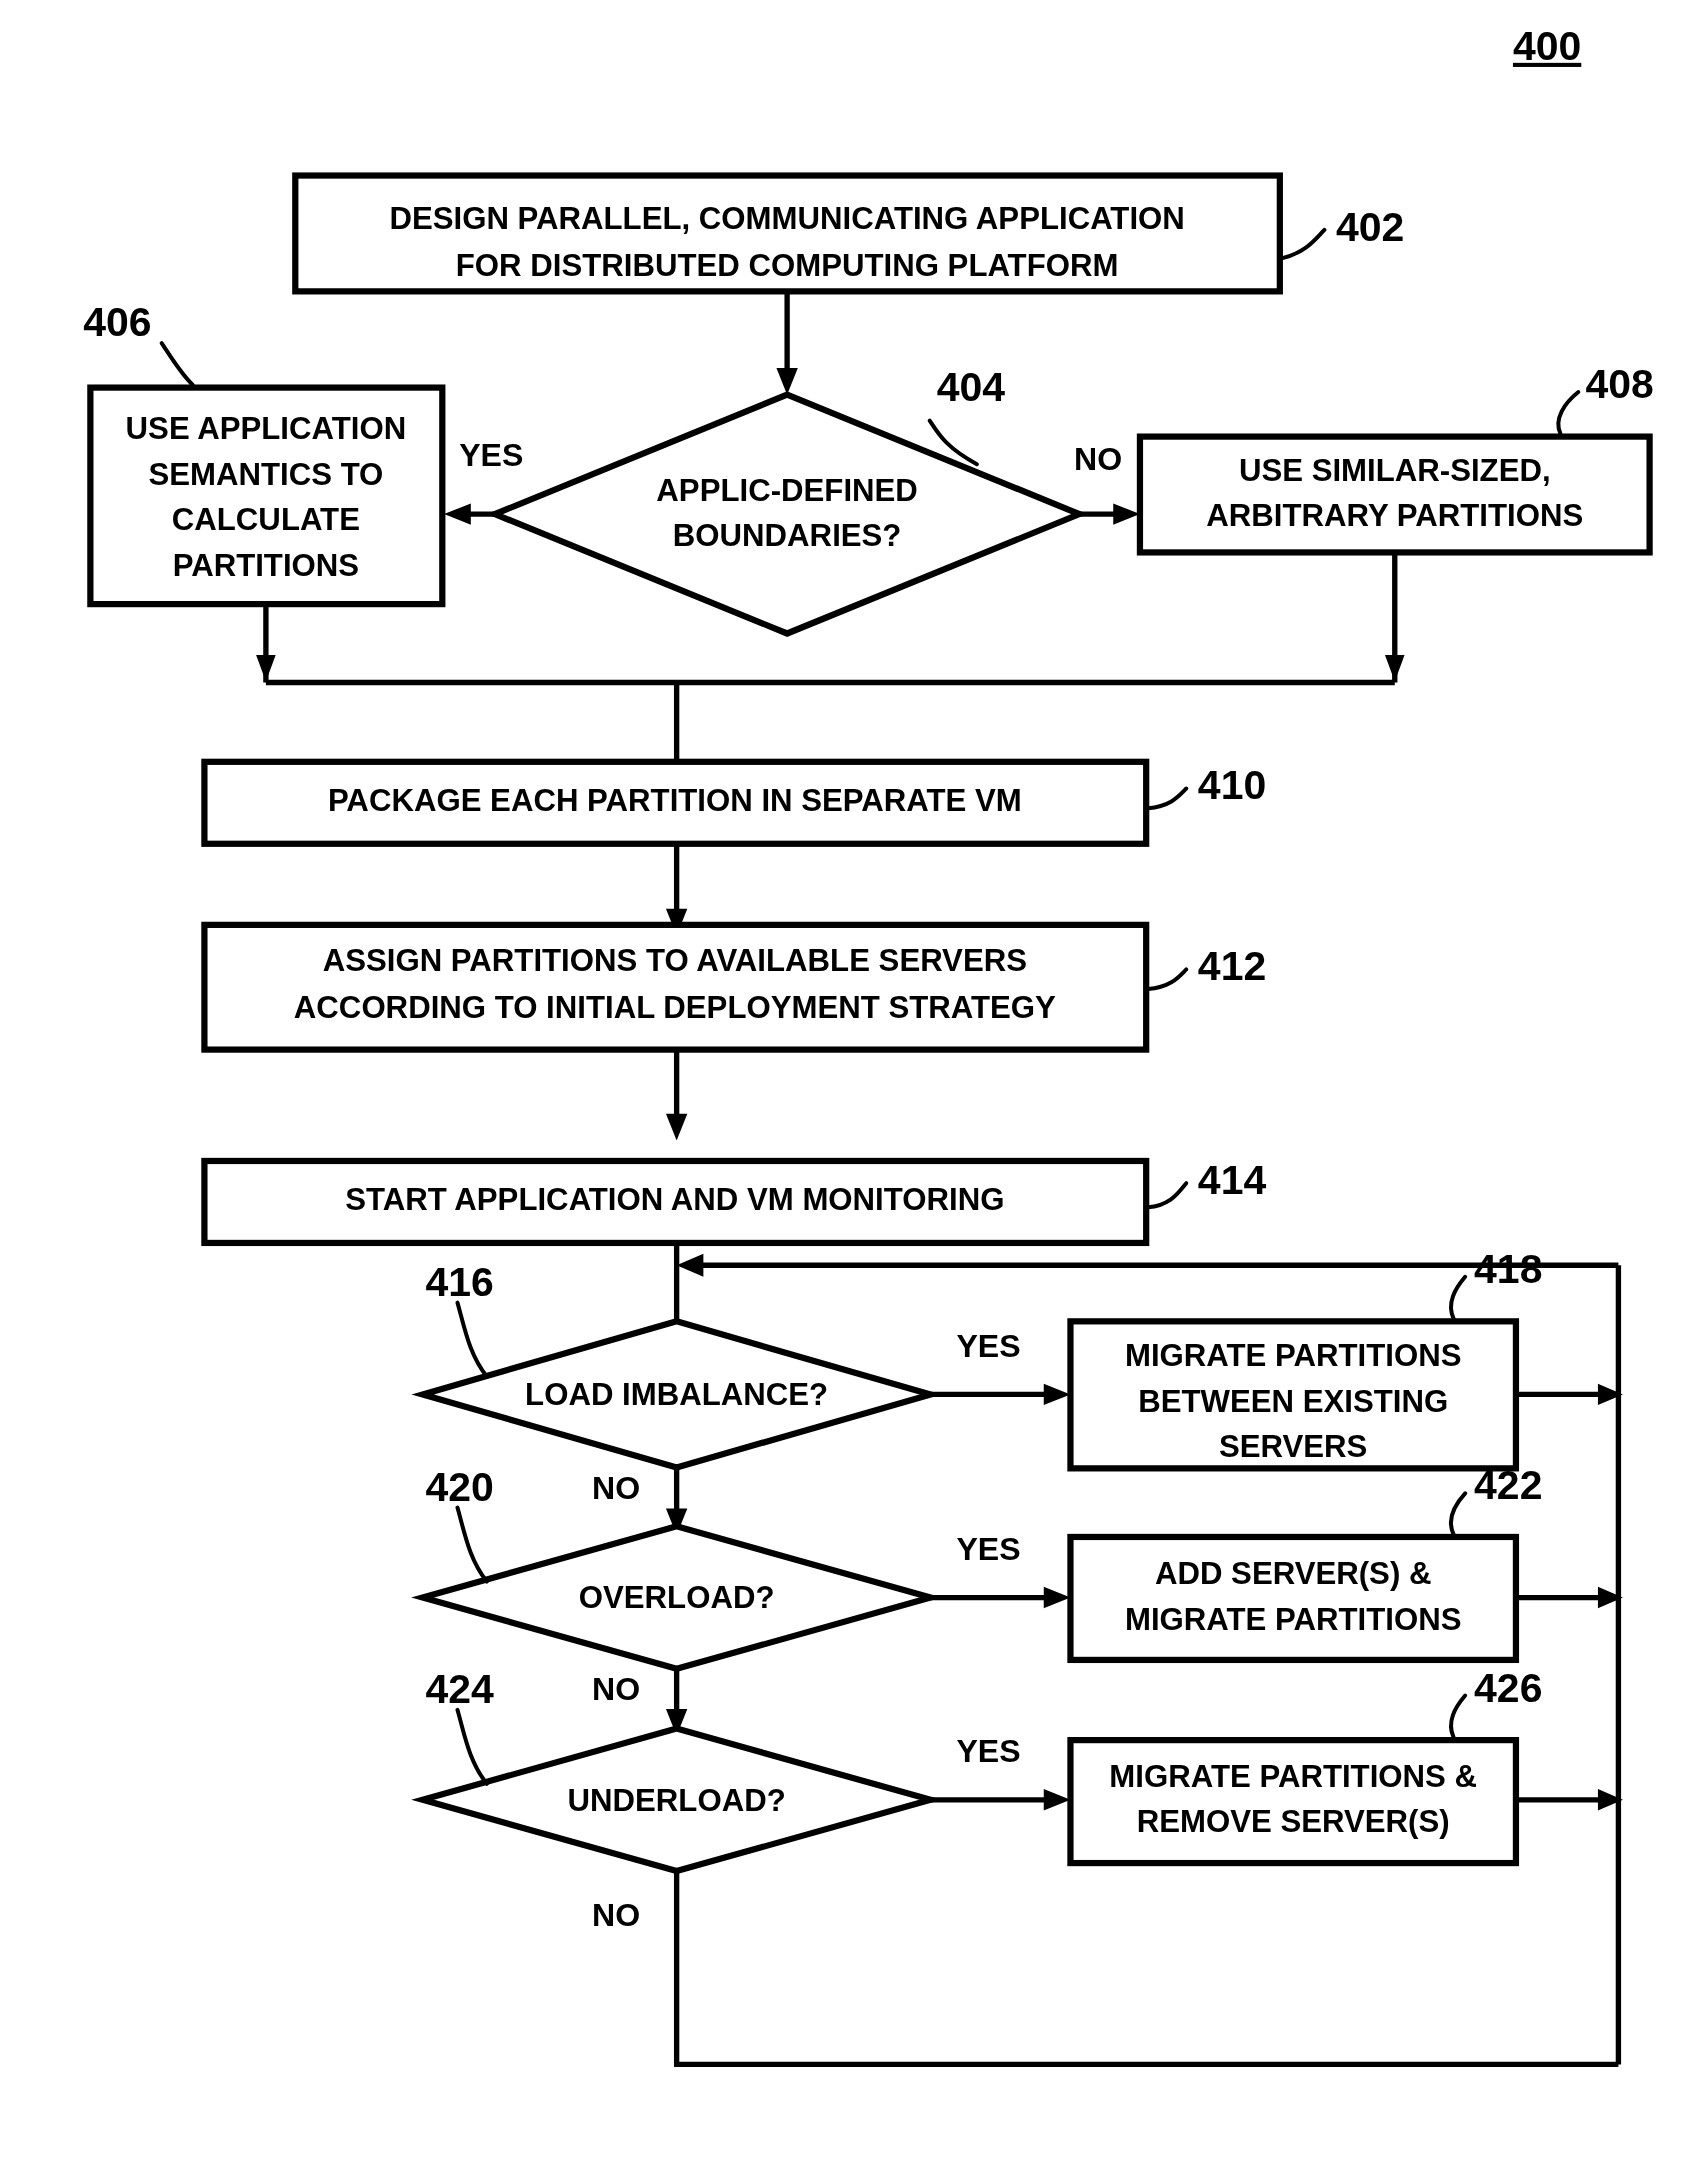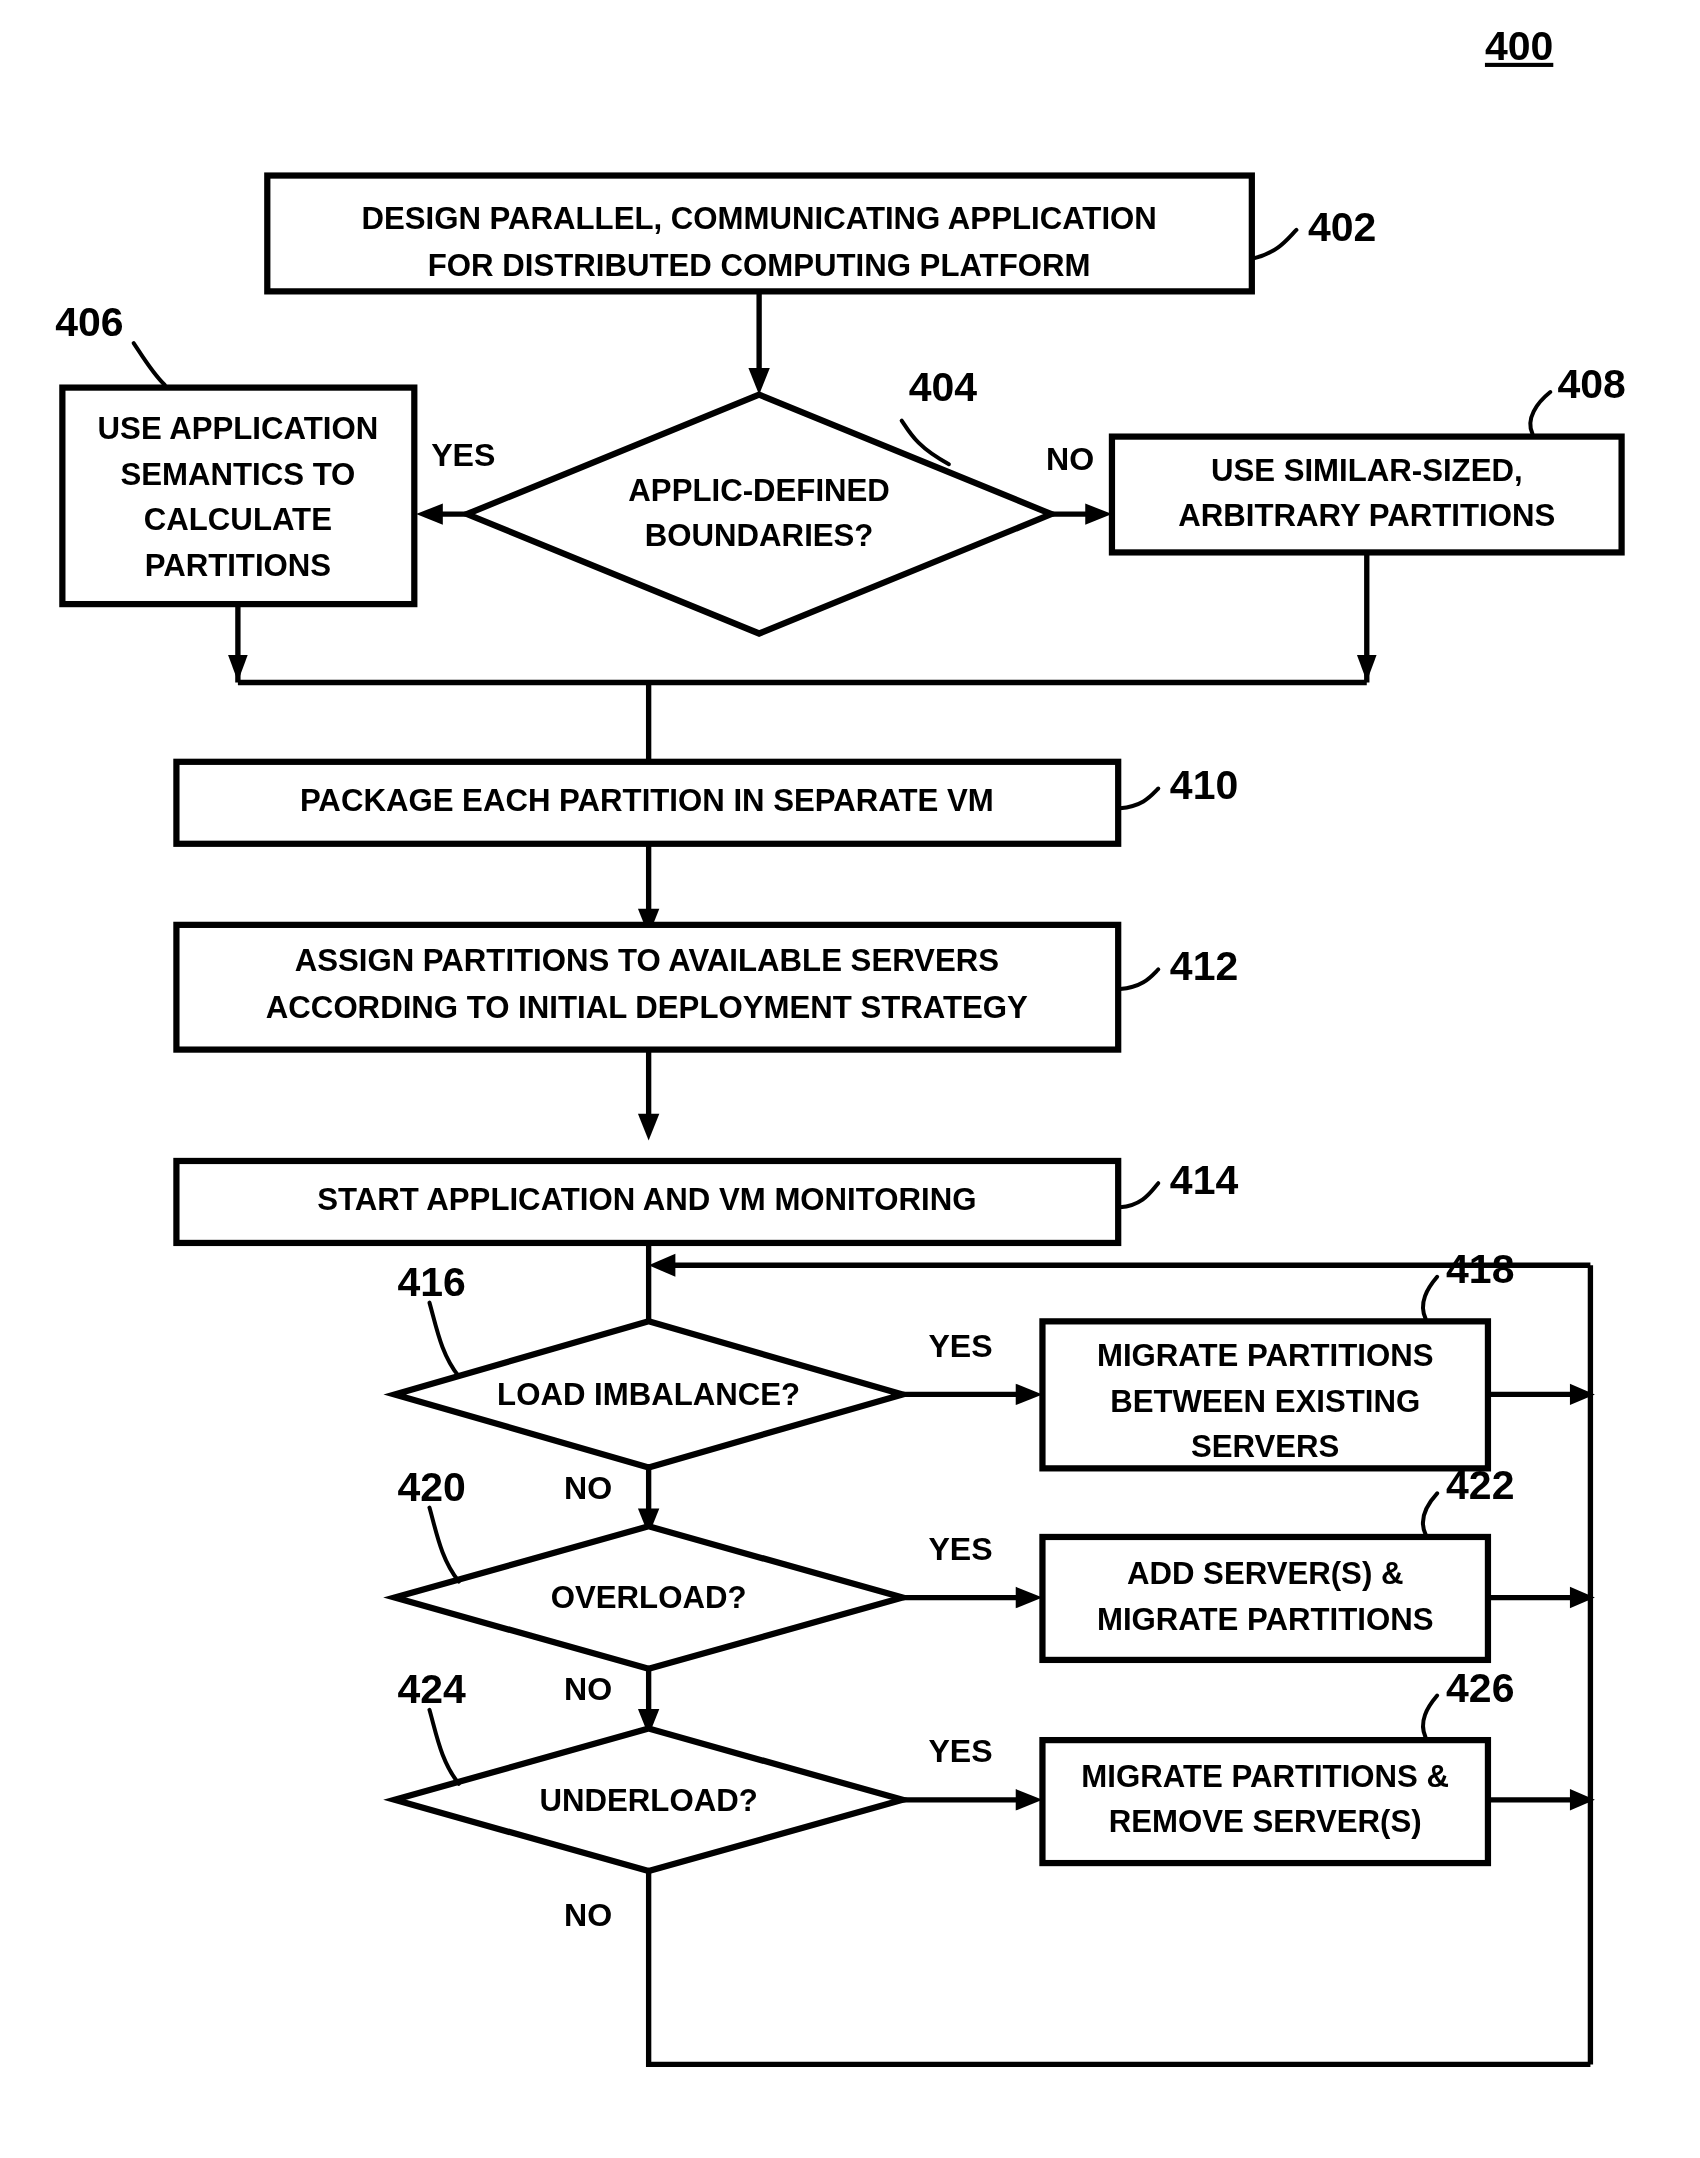--- a/index.html
+++ b/index.html
@@ -13,20 +13,21 @@
     height: 2158px;
     position: relative;
     font-family: "Liberation Sans", sans-serif;
     overflow: hidden;
   }
   #figure-root {
     position: absolute;
     left: 0; top: 0;
     width: 1510px;
     height: 2158px;
+    padding-left: 28px;
   }
   svg#flowchart {
     display: block;
     width: 1700px;
     height: 2158px;
   }
   .shape {
     fill: #ffffff;
     stroke: #000000;
     stroke-width: 7;

